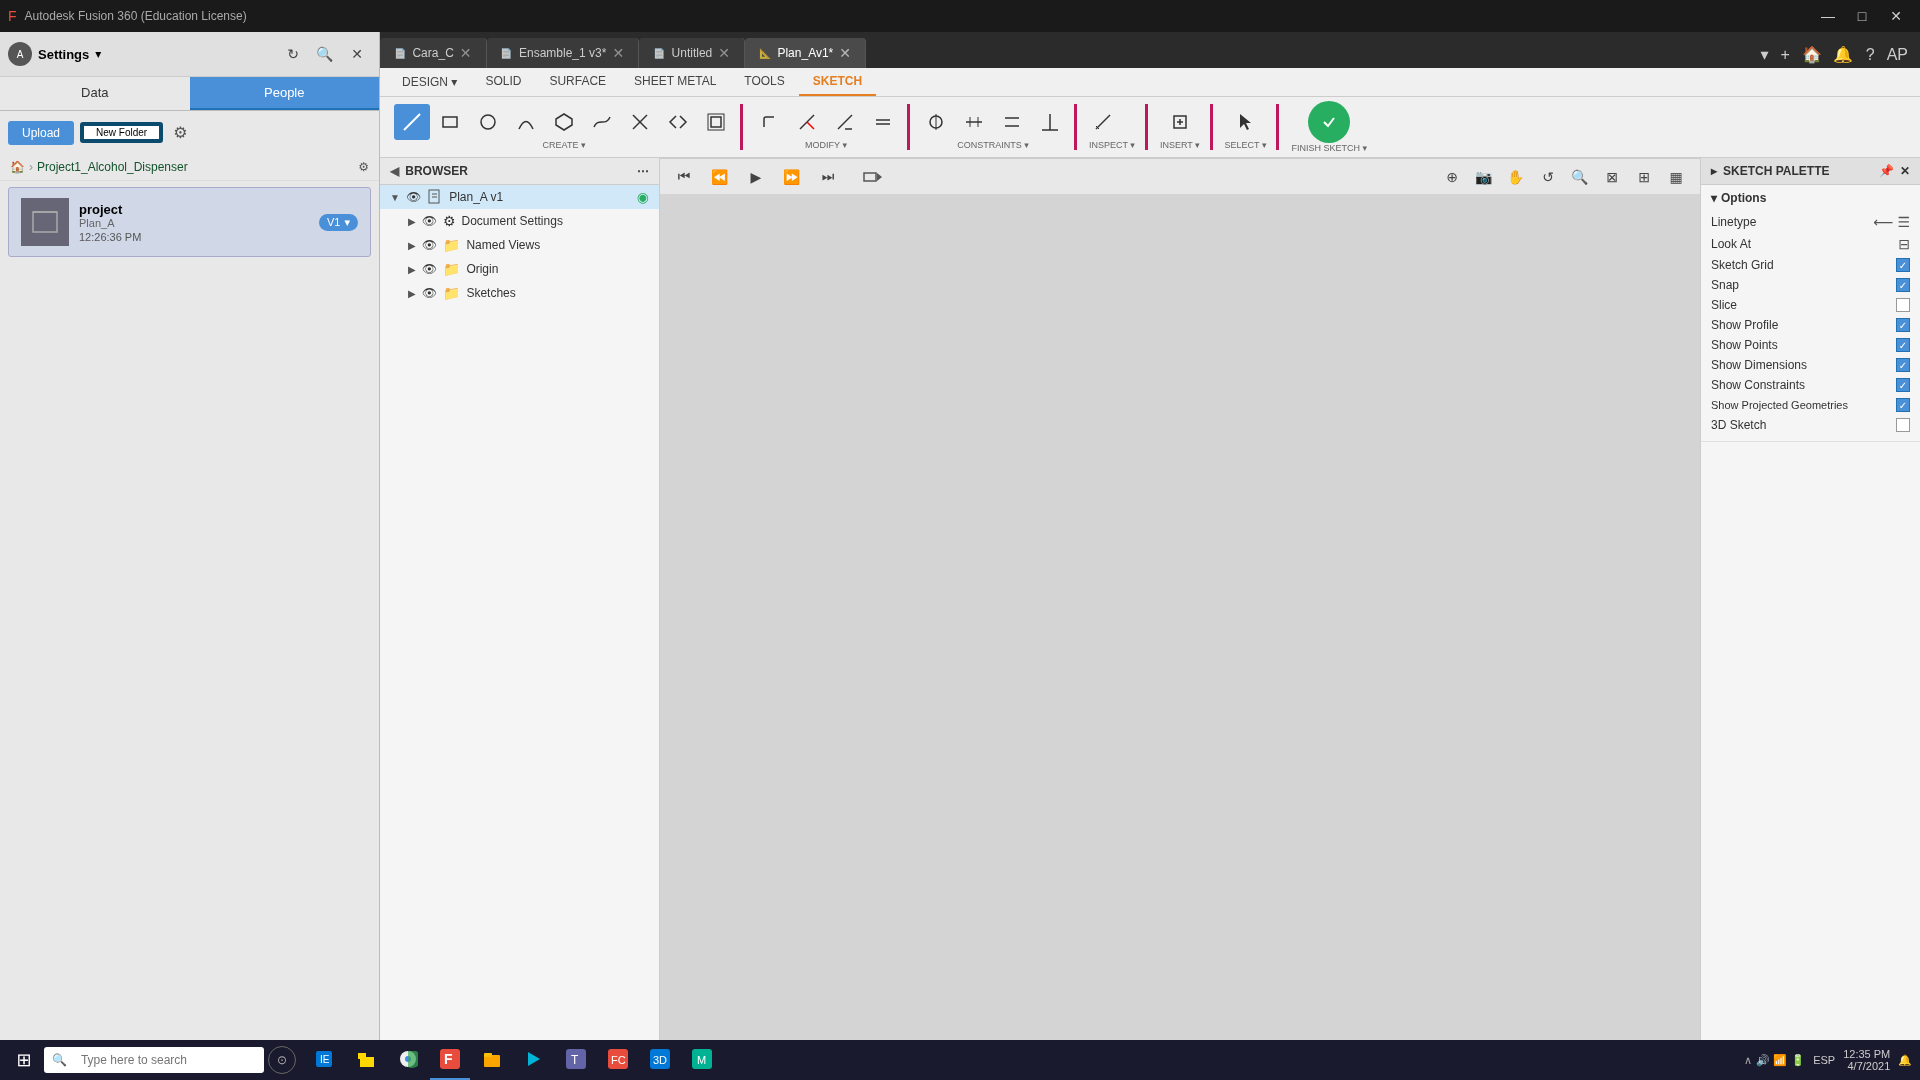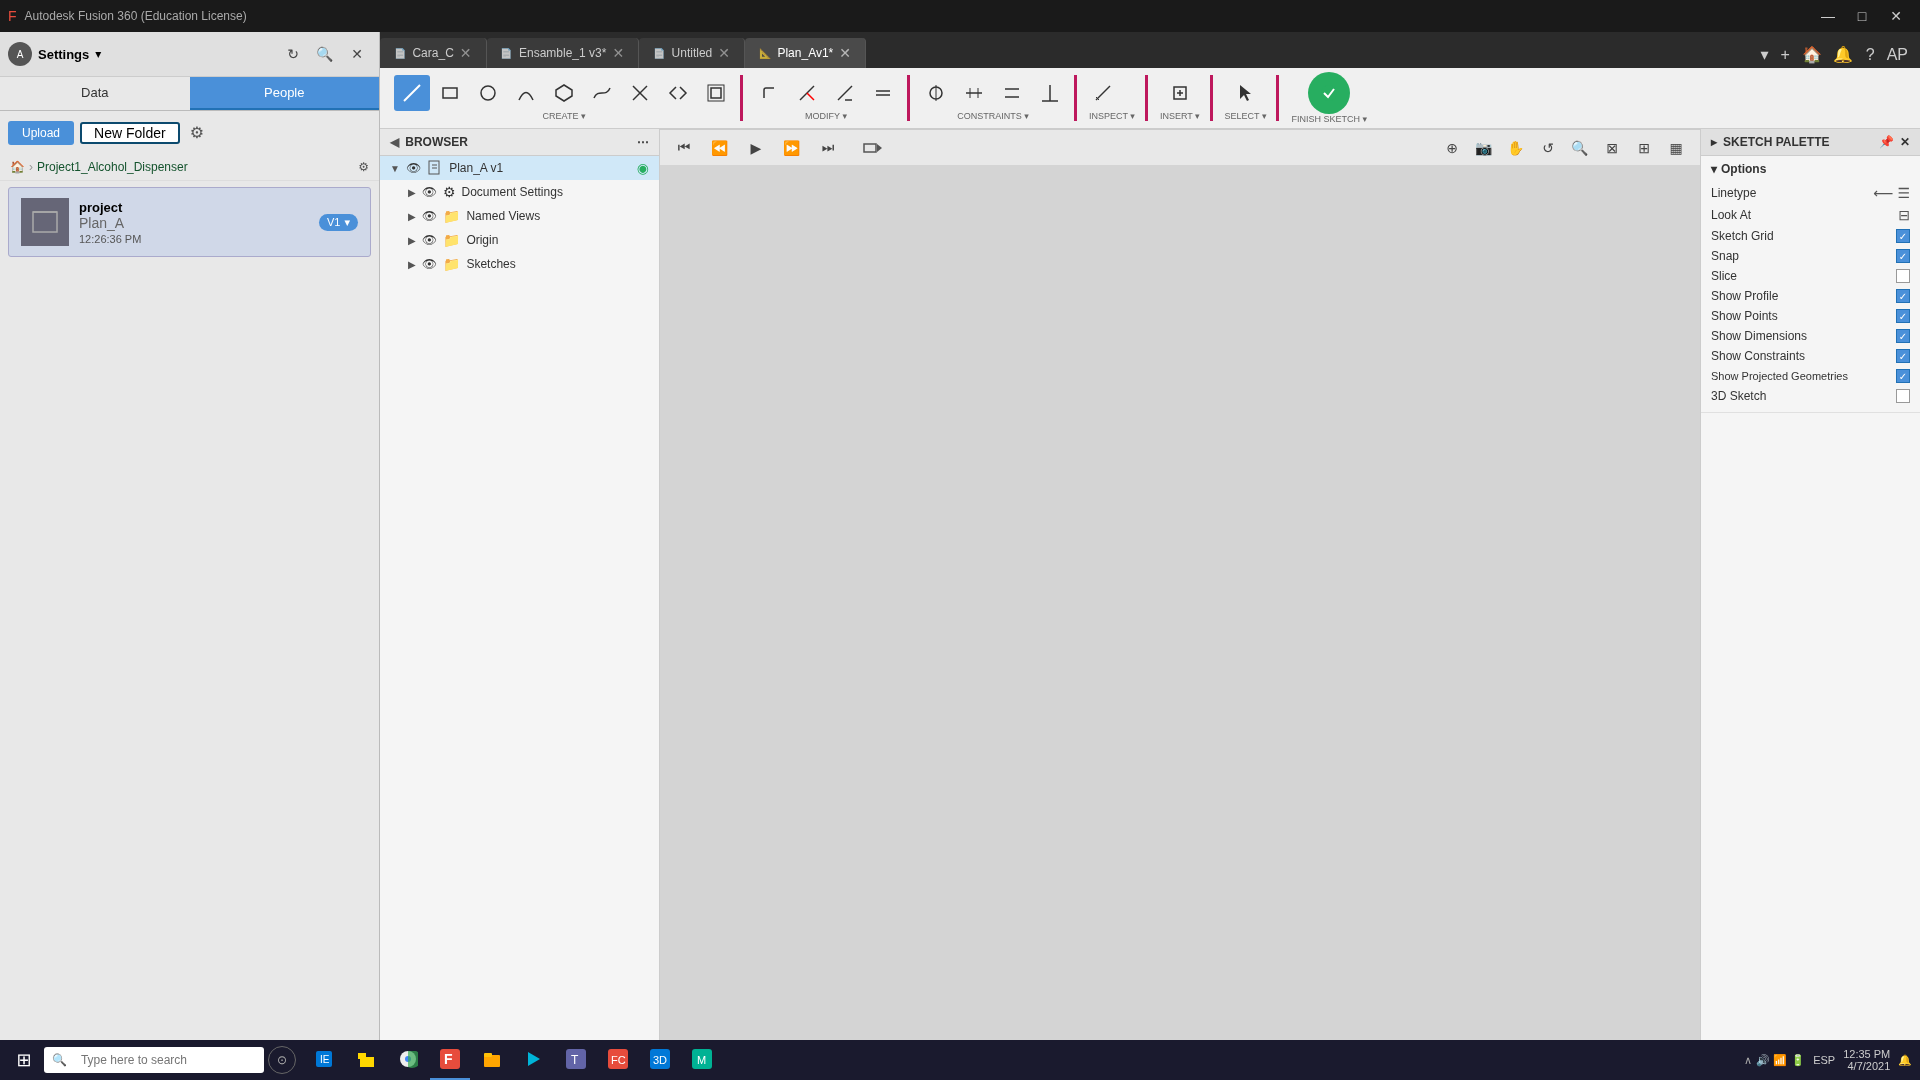--- a/index.html
+++ b/index.html
@@ -25,21 +25,21 @@
     .left-toolbar-btn { width: 28px; height: 28px; display: flex; align-items: center; justify-content: center; cursor: pointer; color: #444; font-size: 14px; border-radius: 3px; }
 
     
     .tab-bar { display: flex; border-bottom: 1px solid #bbb; background: #e8e8e8; }
     .tab { flex: 1; padding: 8px; text-align: center; cursor: pointer; font-size: 13px; color: #333; border-bottom: 2px solid transparent; }
     .tab.active { background: #4a90d9; color: white; border-bottom: 2px solid #2171b5; }
 
     
     .panel-actions { display: flex; gap: 6px; padding: 8px; align-items: center; }
     .btn-upload { background: #4a90d9; color: white; border: none; padding: 5px 14px; border-radius: 3px; cursor: pointer; font-size: 12px; }
-    .btn-new-folder { background: white; border: 2px solid #0c4a6e; padding: 1px 12px; border-radius: 3px; cursor: pointer; font-size: 14px; }
+    .btn-new-folder { background: white; border: 4px solid #0c4a6e; padding: 1px 12px; border-radius: 3px; cursor: pointer; font-size: 10px; }
     .btn-settings { background: none; border: none; cursor: pointer; color: #555; font-size: 16px; padding: 4px; }
 
     
     .breadcrumb { display: flex; align-items: center; padding: 6px 10px; gap: 4px; font-size: 12px; color: #333; border-bottom: 1px solid #ddd; }
     .breadcrumb-sep { color: #999; }
     .breadcrumb-link { color: #14532d; cursor: pointer; }
     .breadcrumb-gear { margin-left: auto; cursor: pointer; color: #555; }
 
     
     .file-item { display: flex; align-items: center; gap: 10px; padding: 10px 12px; cursor: pointer; background: #d0d8e8; border: 1px solid #aac; margin: 6px 8px; border-radius: 3px; }
@@ -180,21 +180,21 @@
     <div class="file-item">
       <div class="file-icon">
         <svg width="40" height="40" viewBox="0 0 40 40">
             <rect width="40" height="40" fill="#667"></rect>
             <rect x="8" y="10" width="24" height="20" fill="none" stroke="#aaa" stroke-width="1.5"></rect>
             <line x1="8" y1="10" x2="32" y2="10" stroke="#aaa" stroke-width="1.5"></line>
           </svg>
       </div>
       <div class="file-info">
         <div class="file-name">project</div>
-        <div style="font-size:14px;color:#666">Plan_A</div>
+        <div style="font-size:11px;color:#666">Plan_A</div>
         <div class="file-date">12:26:36 PM</div>
       </div>
       <div class="file-version">
         <div class="version-badge">
           <span>V1</span>
           <span>▾</span>
         </div>
       </div>
     </div>
   </div>
@@ -226,20 +226,28 @@
         <span class="doc-tabs-btn">▾</span>
         <span class="doc-tabs-btn">+</span>
         <span class="doc-tabs-btn">🏠</span>
         <span class="doc-tabs-btn">🔔</span>
         <span class="doc-tabs-btn">?</span>
         <span class="doc-tabs-btn">AP</span>
       </div>
     </div>
 
     <div class="toolbar">
+      <div class="toolbar-tabs">
+        <div class="toolbar-design-btn">DESIGN ▾</div>
+        <div class="toolbar-tab">SOLID</div>
+        <div class="toolbar-tab">SURFACE</div>
+        <div class="toolbar-tab">SHEET METAL</div>
+        <div class="toolbar-tab">TOOLS</div>
+        <div class="toolbar-tab active">SKETCH</div>
+      </div>
       <div class="toolbar-row">
 
         <div class="tool-group">
           <div style="display:flex; flex-direction:column; align-items:center;">
             <div style="display:flex; gap:2px;">
               <div class="tool-btn active">
                 <svg viewBox="0 0 20 20">
                     <line x1="2" y1="18" x2="18" y2="2" stroke="white" stroke-width="2"></line>
                   </svg>
               </div>

